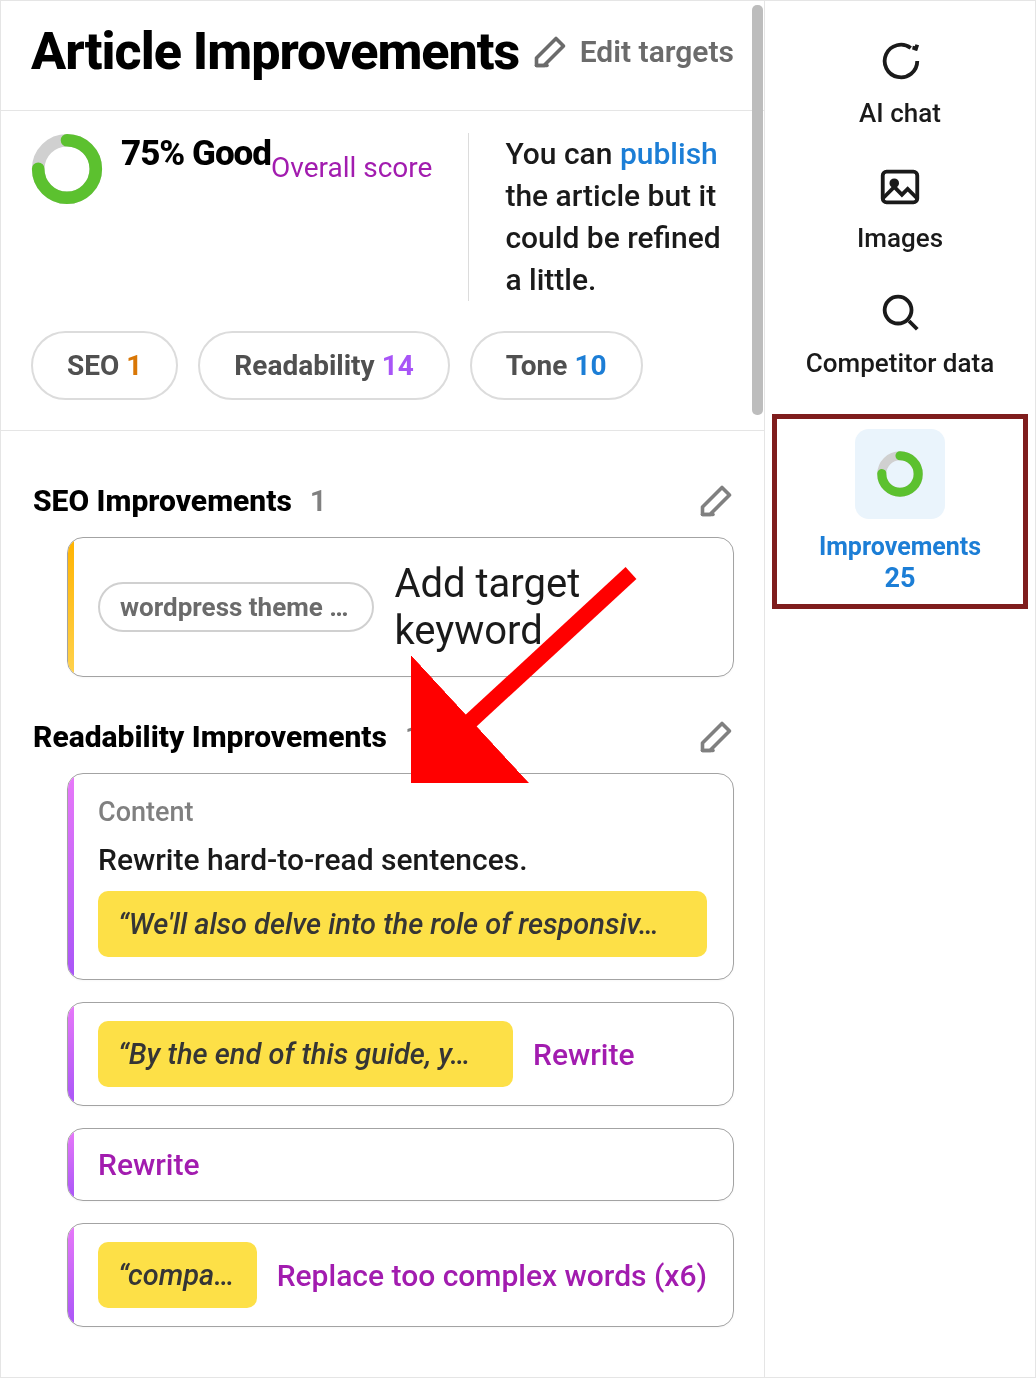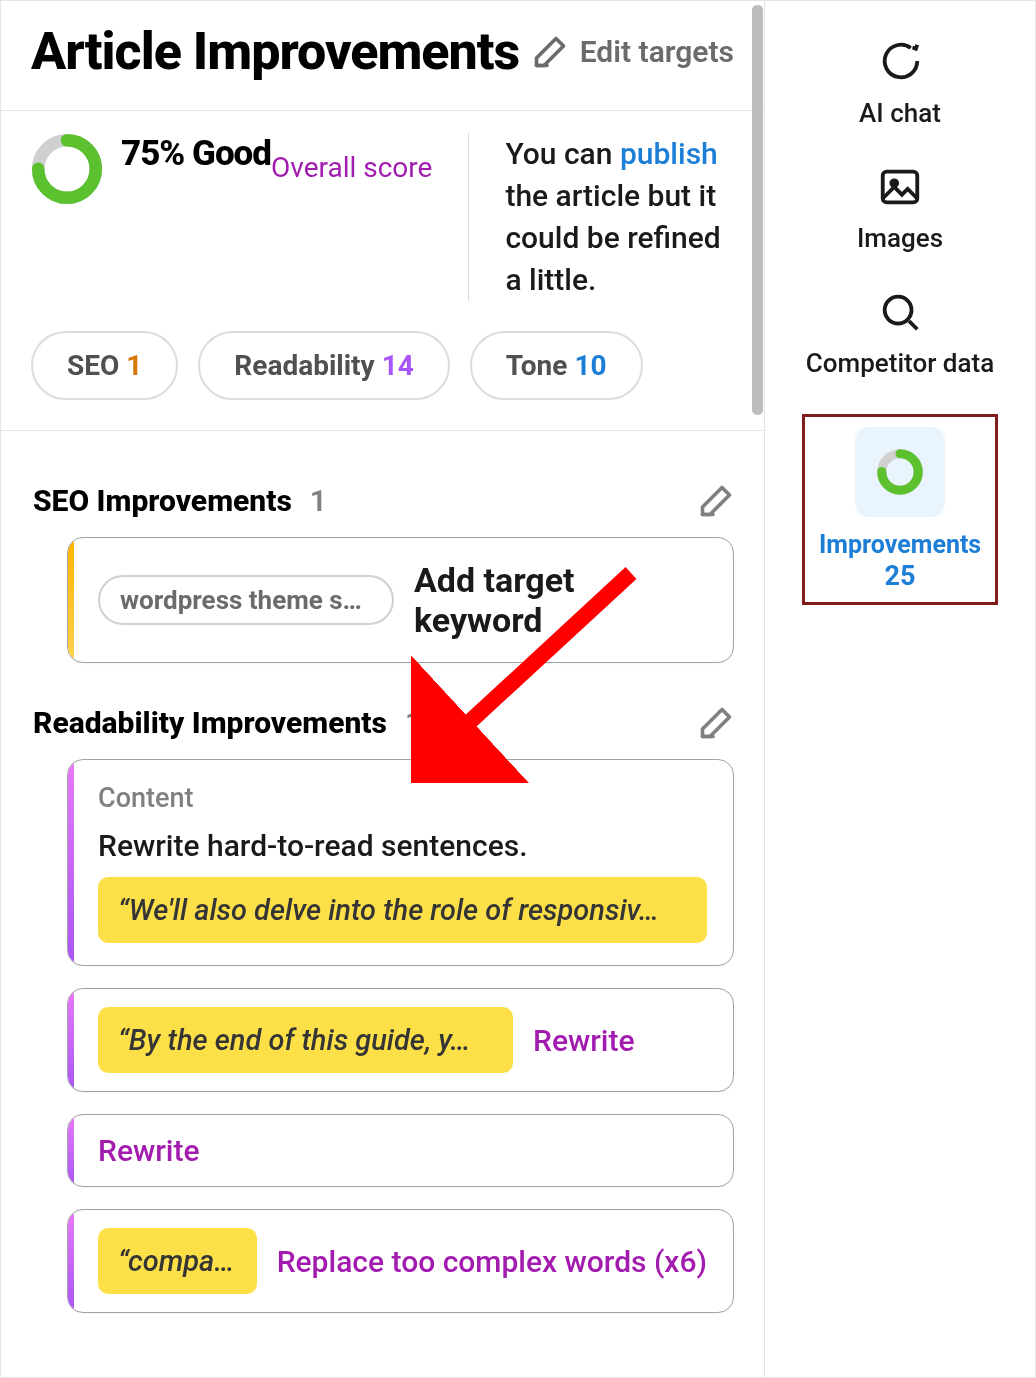--- a/index.html
+++ b/index.html
@@ -29,32 +29,32 @@
     .section-head h2 { font-size:30px; font-weight:800; }
     .section-head .count { color:#808080; font-size:30px; font-weight:600; }
     .section-head .edit { margin-left:auto; color:#808080; }
     .card { background:#fff; border:1px solid #a3a3a3; border-radius:16px; padding:22px 26px 22px 22px; display:flex; flex-direction:column; gap:14px; box-shadow:0 1px 2px rgba(0,0,0,.03); position:relative; overflow:hidden;margin-left:36px; }
     .card .accent { position:absolute; left:0; top:0; bottom:0; width:6px; }
     .card .pad-l { padding-left:8px; }
     .card.seo .accent { background:linear-gradient(#ffb300,#ffd24d); }
     .card.read .accent { background:linear-gradient(#e879f9,#a855f7); }
     .seo-chip { display:inline-block; border:2px solid #d0d0d0; border-radius:28px; padding:8px 20px; font-size:26px; font-weight:700; color:#6b6b6b; max-width:310px; white-space:nowrap; overflow:hidden; text-overflow:ellipsis; }
     .seo-row, .row { display:flex; align-items:center; gap:20px; }
-    .big-label { font-size:34px; color:#1a1a1a; font-weight:700; }
+    .big-label { font-size:40px; color:#1a1a1a; font-weight:400; }
     .card .subtitle { font-size:27px; color:#808080; font-weight:500; }
     .card .heading { font-size:30px; color:#1a1a1a; font-weight:500; }
     .quote { background:#fde047; border-radius:10px; padding:16px 20px; font-size:29px; font-style:italic; color:#353535; font-weight:500; white-space:nowrap; overflow:hidden; text-overflow:ellipsis; }
     .card.read.small { padding:18px 26px 18px 22px; margin-top:22px; }
     .card.read.small .row .quote { flex:1; max-width:415px; }
     .card.read.small.wide .row .quote { max-width:170px; }
     .action-text { font-size:30px; color:#a21caf; font-weight:500; }
     .sidebar-item { display:flex; flex-direction:column; align-items:center; gap:14px; width:100%; padding:0 8px; }
     .sidebar-item svg { width:46px; height:46px; }
     .sidebar-item .lbl { font-size:26px; font-weight:500; color:#1a1a1a; text-align:center; line-height:1.15; }
-    .highlight { border:3px solid #7f1d1d; padding:10px 14px 8px; width:196px; }
+    .highlight { border:5px solid #7f1d1d; padding:10px 14px 8px; width:256px; }
     .highlight .donut-box { width:90px; height:90px; background:#eaf4fc; border-radius:14px; display:flex; align-items:center; justify-content:center; margin:0 auto 12px; }
     .highlight .donut-box svg { width:52px; height:52px; }
     .highlight .lbl { color:#1c7ed6; font-size:25px; font-weight:700; text-align:center; line-height:1.25; }
     .highlight .lbl .n { display:block; font-size:27px; }
     .arrow { position:absolute; left:410px; top:562px; pointer-events:none; }
     .pencil-icon { width:36px; height:36px; display:inline-block; }
   </style>
 </head>
 <body>
 

